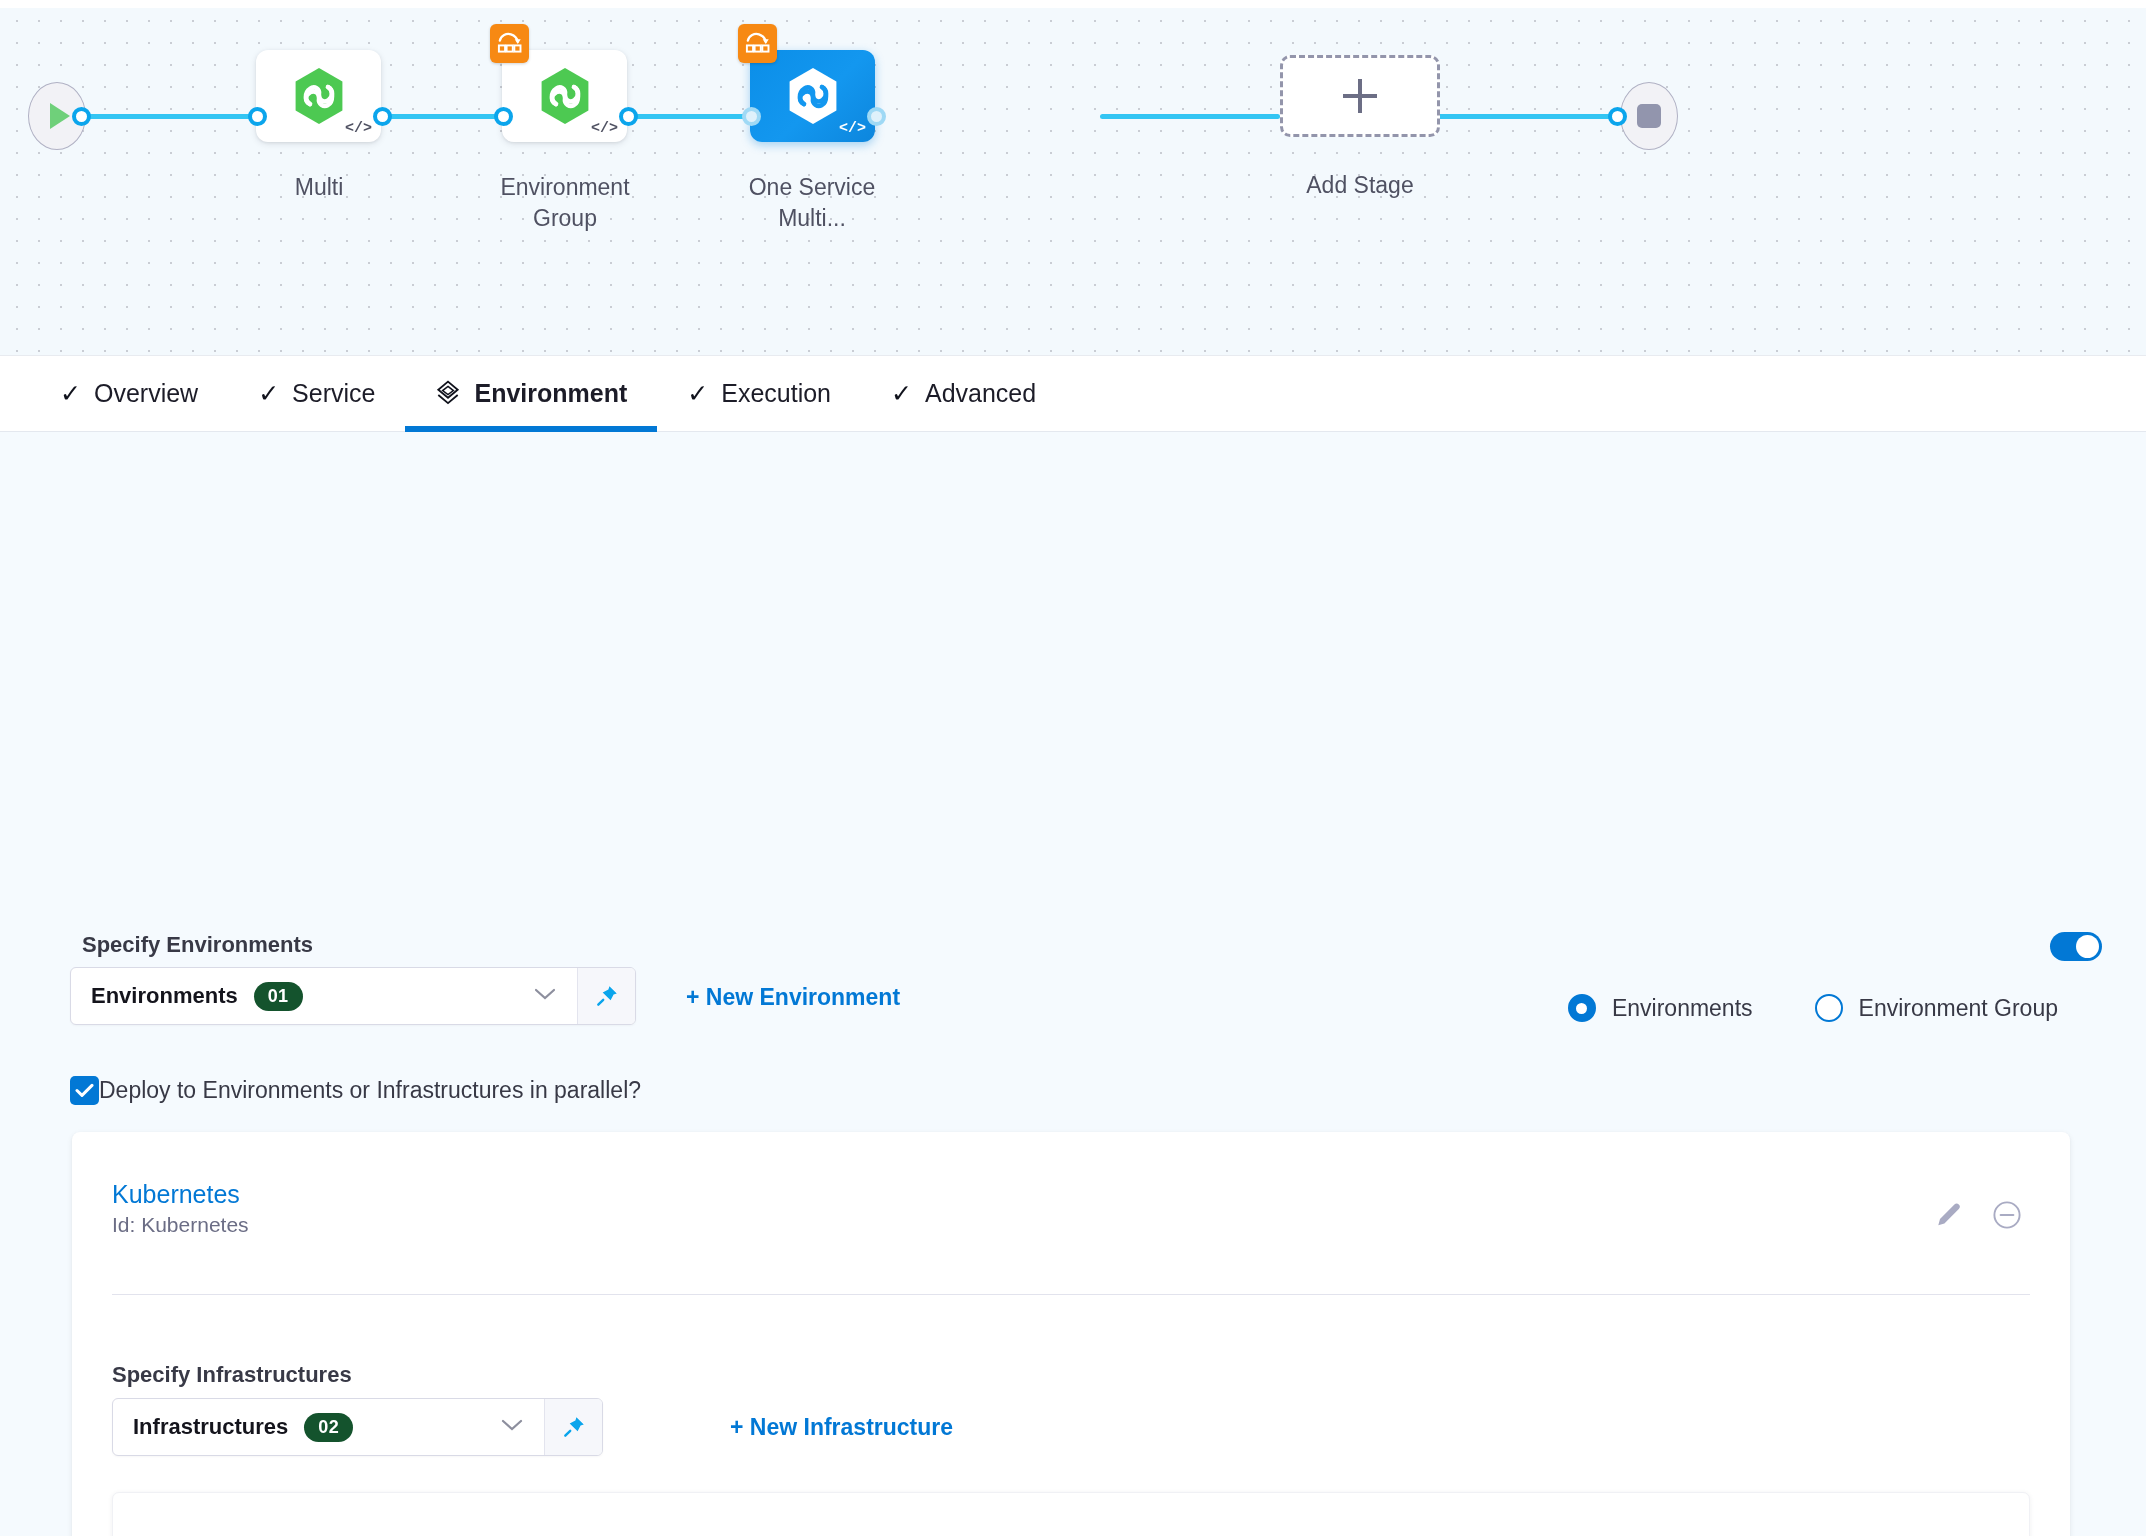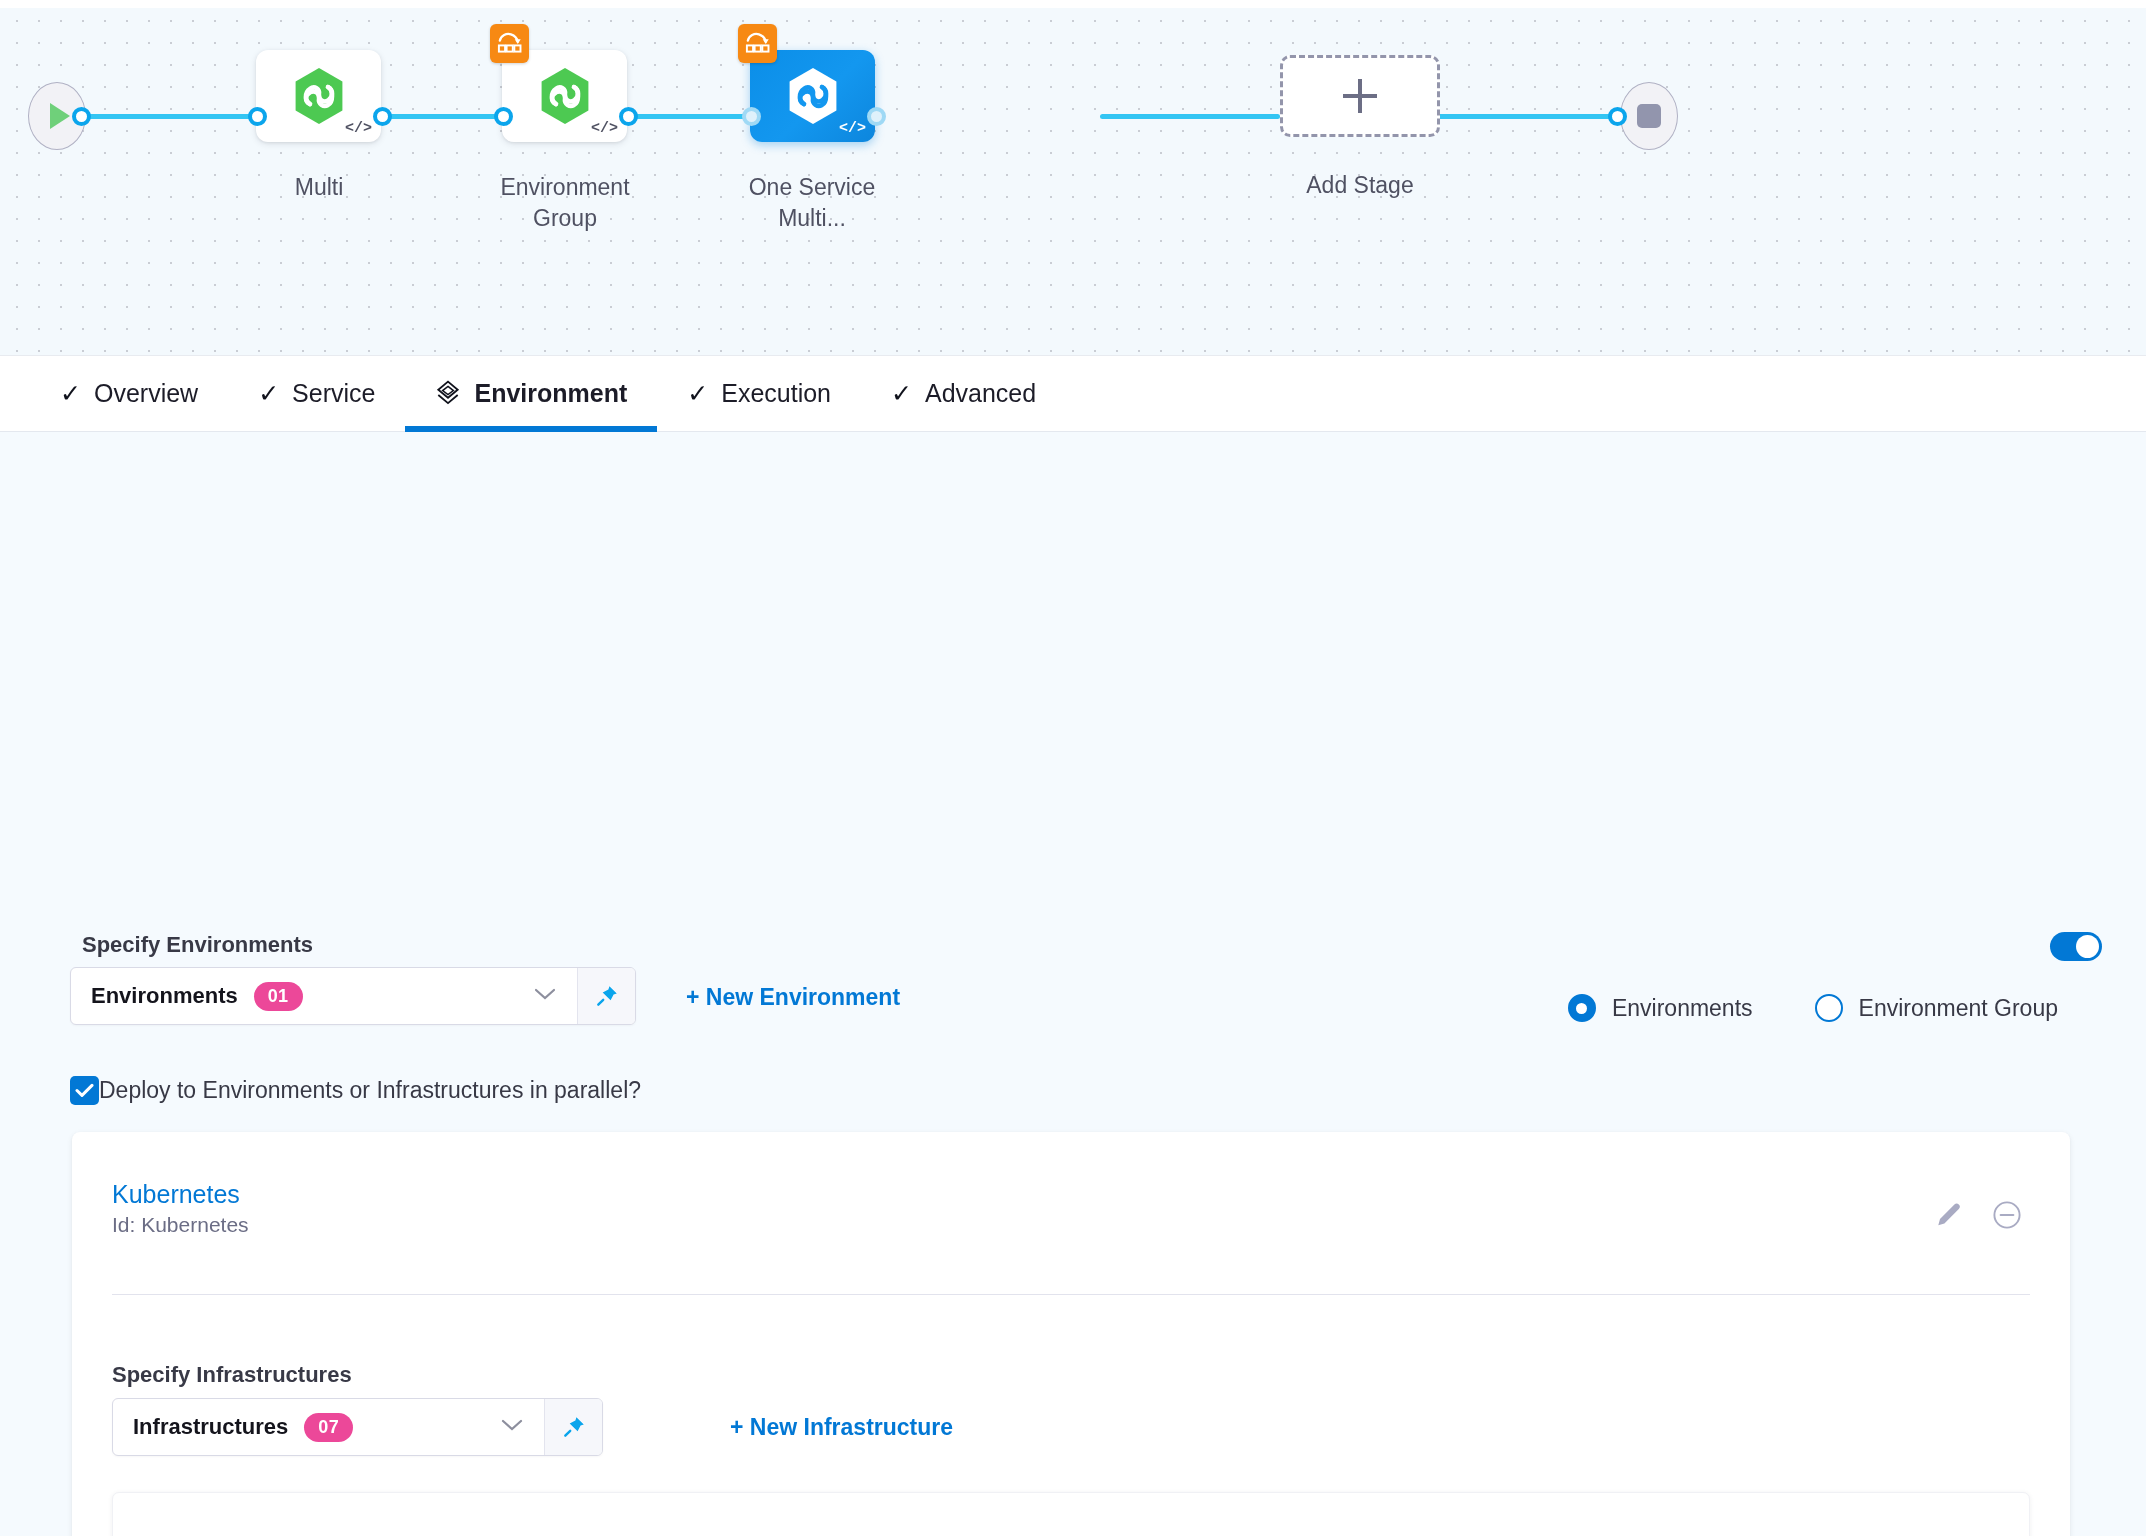--- a/index.html
+++ b/index.html
@@ -162,21 +162,21 @@
     box-shadow: 0 1px 2px rgba(40,41,61,0.04);
     overflow: hidden;
   }
   .field-main {
     display:flex; align-items:center; gap: 16px;
     padding: 0 18px 0 20px;
     flex: 1;
   }
   .field-main .fname { font-size: 22px; color:#14141c; font-weight: bold; }
   .count-pill {
-    background: #ec4899; color:#fff;
+    background: #14532d; color:#fff;
     border-radius: 20px;
     font-size: 18px; font-weight: bold;
     padding: 4px 14px;
     letter-spacing: 0.4px;
   }
   .chev {
     margin-left: auto; padding-right: 2px;
     color:#8d8f9e;
   }
   .pin-btn {
@@ -420,21 +420,21 @@
       </svg>
     </div>
 
     <div class="divider" style="position:absolute; left:40px; right:40px; top:162px;"></div>
 
     <div class="lbl" style="position:absolute; left:40px; top:230px;">Specify Infrastructures</div>
 
     <div class="field-wrap" style="position:absolute; left:40px; top:266px; width:491px;">
       <div class="field-main">
         <span class="fname">Infrastructures</span>
-        <span class="count-pill">07</span>
+        <span class="count-pill">02</span>
         <span class="chev">
           <svg width="24" height="14" viewBox="0 0 24 14">
               <polyline points="3,3 12,11 21,3" fill="none" stroke="#8d8f9e" stroke-width="2.2" stroke-linecap="round"></polyline>
             </svg>
         </span>
       </div>
       <div class="pin-btn">
         <svg width="26" height="26" viewBox="0 0 26 26">
           <path d="M15.4 3.2 L22.8 10.6 L19.6 11.6 L16.6 17.3 L8.7 9.4 L14.4 6.4 Z" fill="#0ba5ec"></path>
           <line x1="9.2" y1="16.8" x2="4.3" y2="21.7" stroke="#0ba5ec" stroke-width="2.4" stroke-linecap="round"></line>

